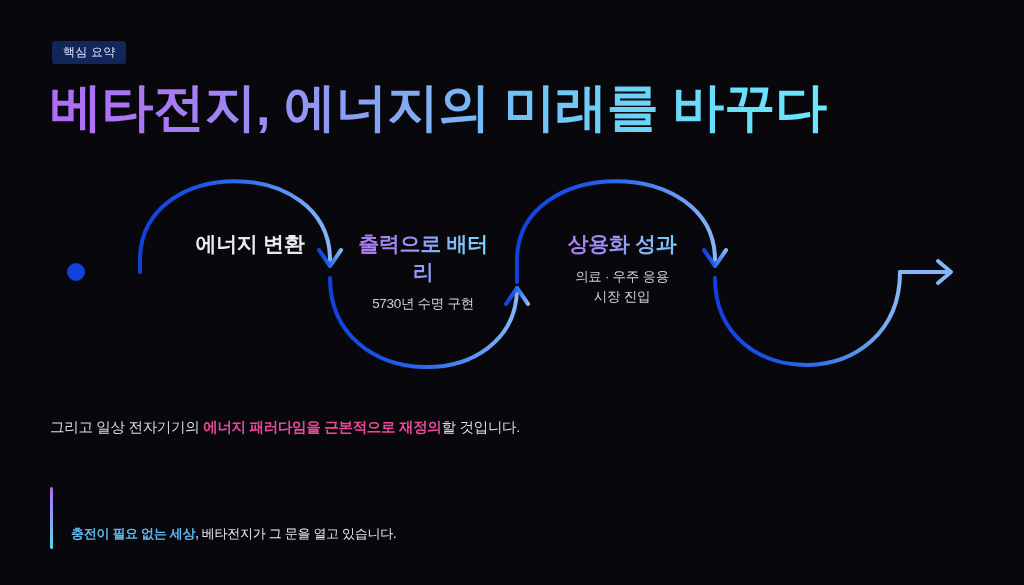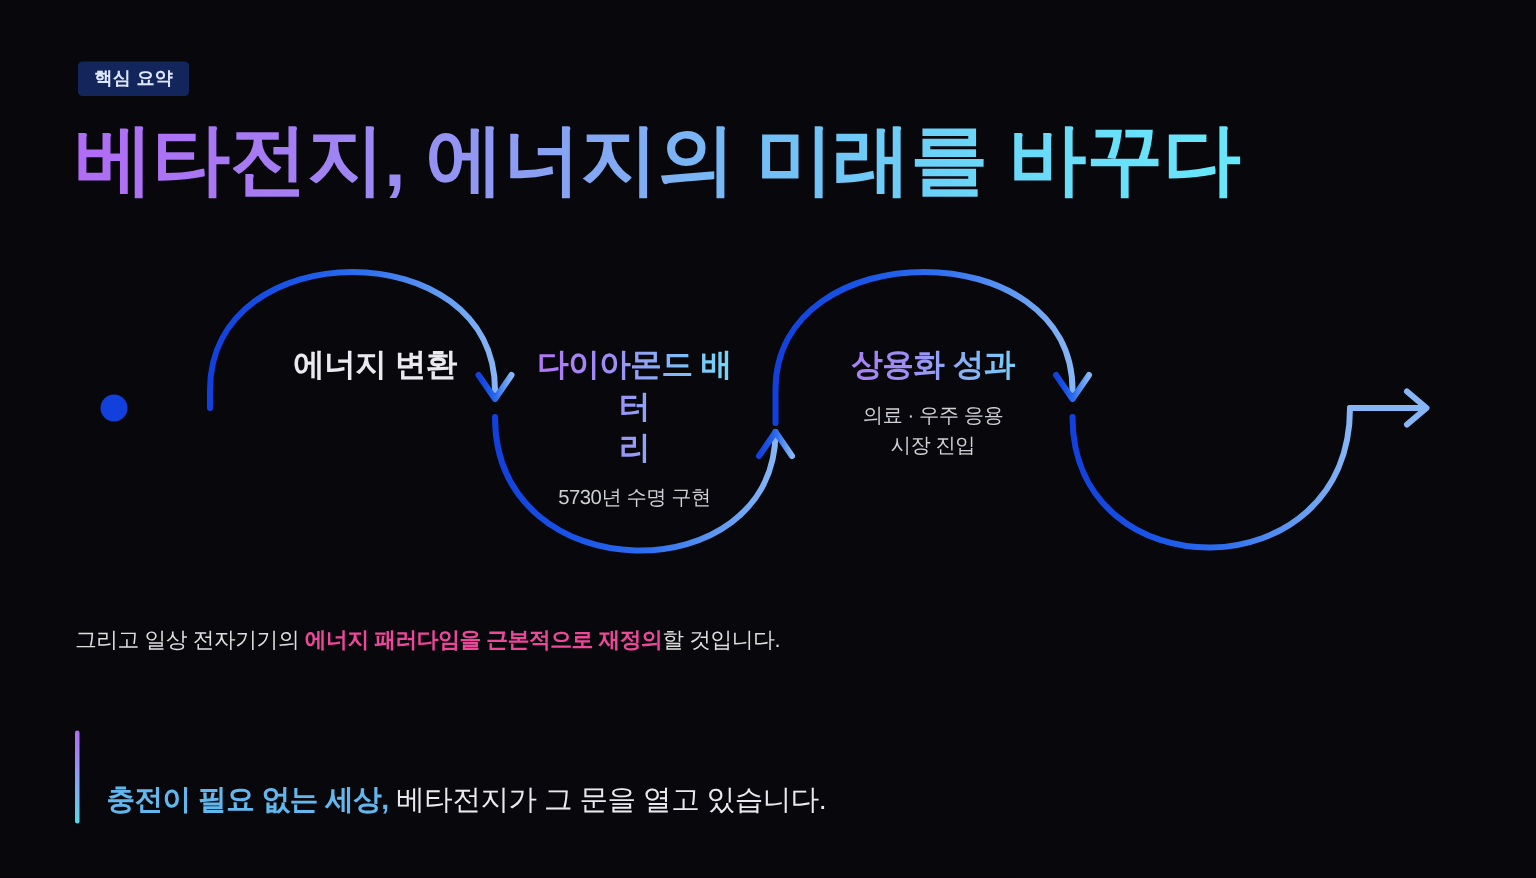--- a/index.html
+++ b/index.html
@@ -14,21 +14,21 @@
   }
 
   .slide { position:absolute; inset:0; }
 
   
   .badge {
     position:absolute; left:52px; top:41px;
     background:#13265c;
     color:#dfe6ff;
     font-size:12px;
-    font-weight:700;
+    font-weight:400;
     letter-spacing:.2px;
     padding:5px 11px 6px;
     border-radius:3px;
     line-height:1;
     text-align:center;
   }
 
   
   .title {
     position:absolute; left:50px; top:75px;
@@ -91,21 +91,21 @@
     display:flex; align-items:center;
   }
   .quote::before {
     content:"";
     position:absolute; left:0; top:0;
     width:3px; height:62px;
     background:linear-gradient(180deg,#b06cf5 0%,#8f9af3 45%,#56d9e8 100%);
     border-radius:2px;
   }
   .quote-text {
-    font-size:19px;
+    font-size:13px;
     line-height:1.6;
     color:#e9e9ef;
     letter-spacing:-0.3px;
     margin-top:32px;
   }
   .quote-text .hl { color:#62b8ee; font-weight:700; }
 </style>
 </head>
 <body>
 
@@ -144,21 +144,21 @@
 
       <path d="M 900 112 L 950 112" stroke="#86b6f6" stroke-width="4" fill="none" stroke-linecap="round"></path>
       <path d="M 938 101 L 951 112 L 938 123" stroke="#86b6f6" stroke-width="4" fill="none" stroke-linecap="round" stroke-linejoin="round"></path>
     </svg>
 
     <div class="step" style="left:160px; top:70px; width:180px;">
       <div class="step-title plain">에너지 변환</div>
     </div>
 
     <div class="step" style="left:348px; top:70px; width:150px;">
-      <div class="step-title grad">다이아몬드 배터
+      <div class="step-title grad">출력으로 배터
 리</div>
       <div class="step-desc">5730년 수명 구현</div>
     </div>
 
     <div class="step" style="left:538px; top:70px; width:168px;">
       <div class="step-title grad">상용화 성과</div>
       <div class="step-desc">의료 · 우주 응용
 시장 진입</div>
     </div>
 

